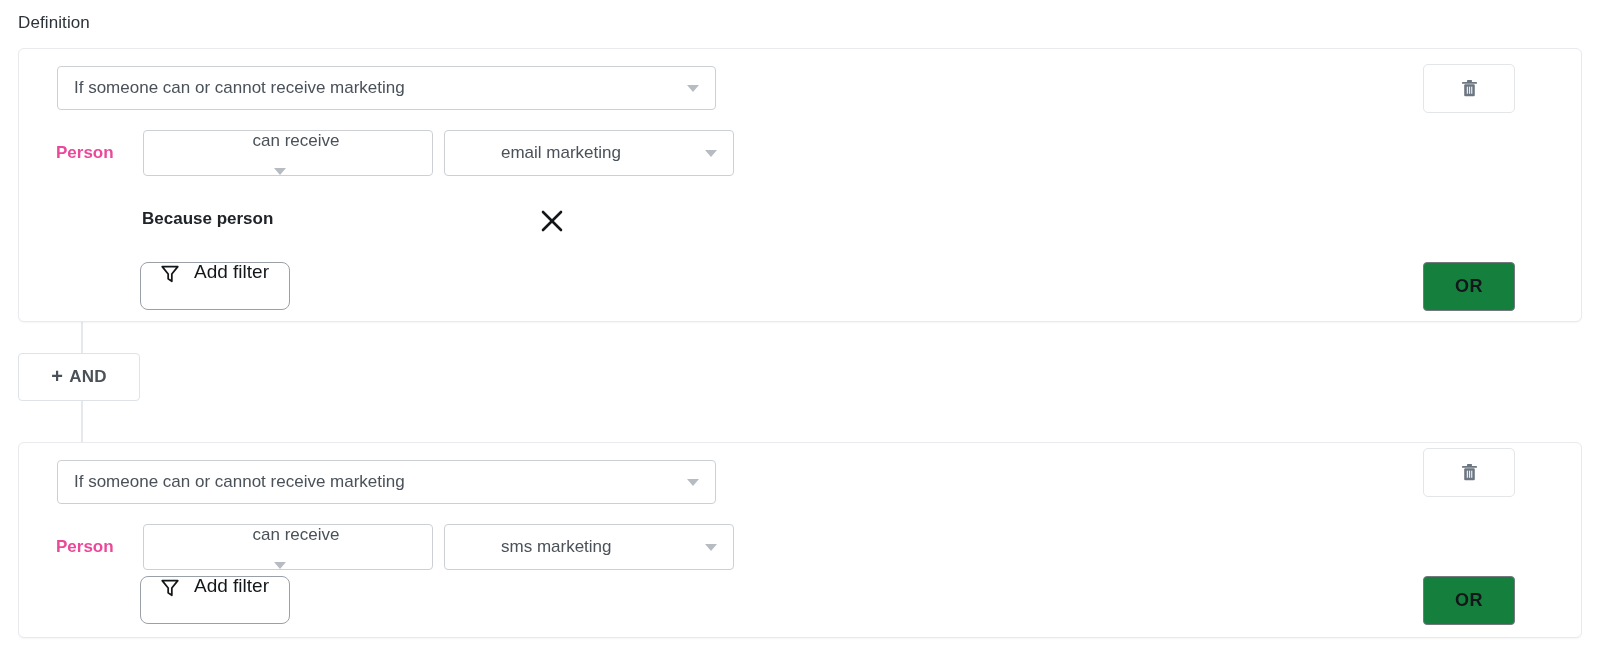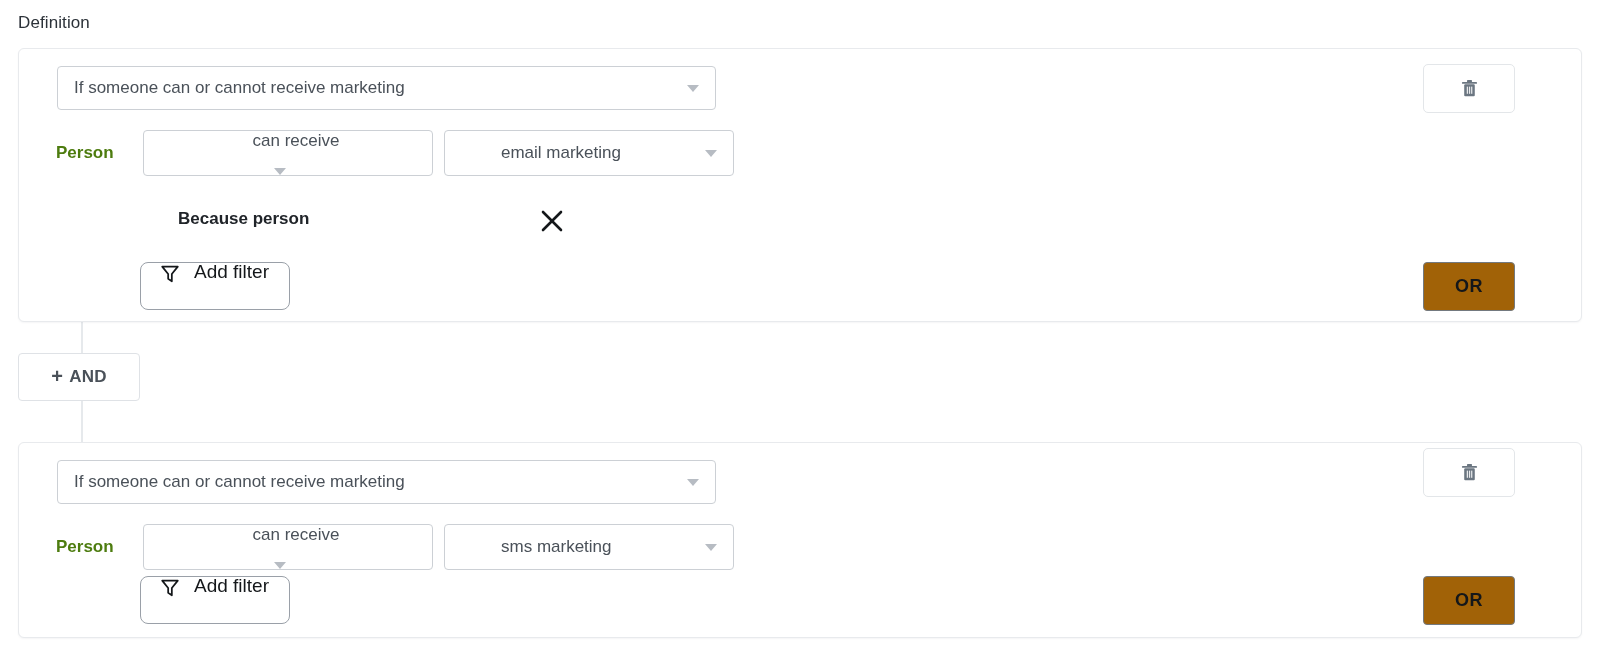--- a/index.html
+++ b/index.html
@@ -92,35 +92,34 @@
 
   .person-label {
     position: absolute;
     left: 37px;
     top: 81px;
     height: 46px;
     display: flex;
     align-items: center;
     font-size: 17px;
     font-weight: bold;
-    color: #4d7c0f;
+    color: #ec4899;
   }
 
   
   .because-label {
     position: absolute;
     left: 123px;
     top: 146px;
     height: 48px;
     display: flex;
     align-items: center;
     font-size: 17px;
     font-weight: bold;
     color: #202429;
-    margin-left: 36px;
   }
   .f-reason {
     left: 317px; top: 149px; width: 171px; height: 45px;
     justify-content: flex-start;
   }
   .f-reason .field-text {
     flex: 0 0 auto;
     padding-left: 17px;
     padding-right: 6px;
     color: #8d949c;
@@ -179,21 +178,21 @@
     cursor: pointer;
   }
   .tb-1 { left: 1404px; top: 15px; }
   .tb-2 { left: 1404px; top: 5px; }
 
   
   .or-btn {
     position: absolute;
     width: 92px;
     height: 49px;
-    background: #a16207;
+    background: #15803d;
     border: 1px solid #73797f;
     border-radius: 4px;
     display: flex;
     align-items: center;
     justify-content: center;
     font-size: 18px;
     font-weight: bold;
     color: #14171a;
     letter-spacing: 0.4px;
     cursor: pointer;

